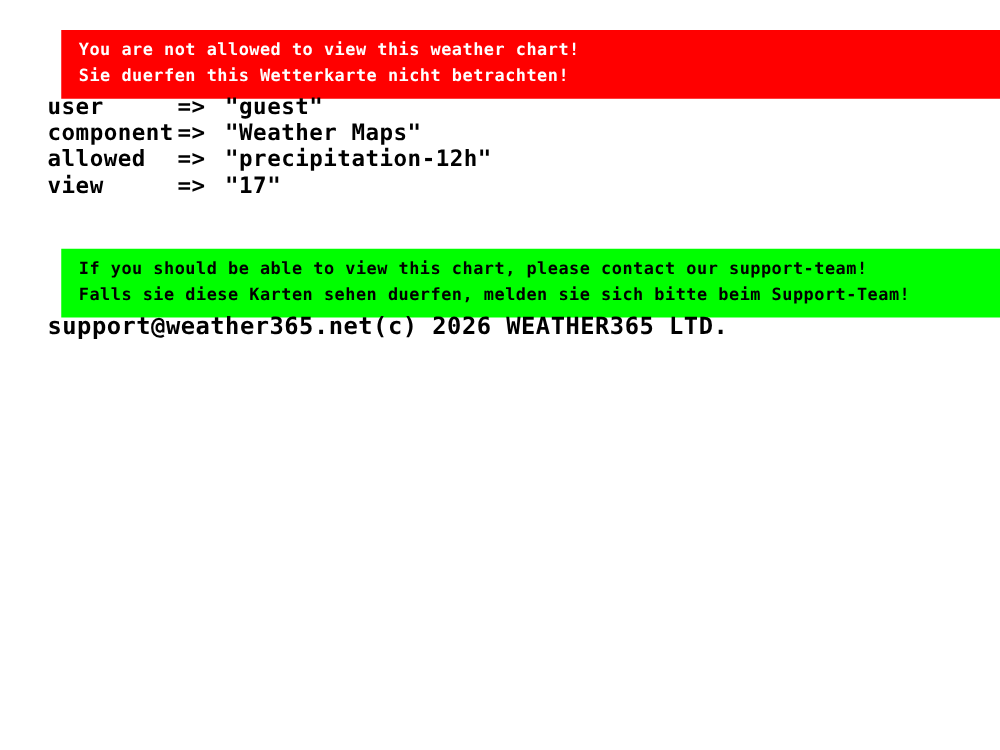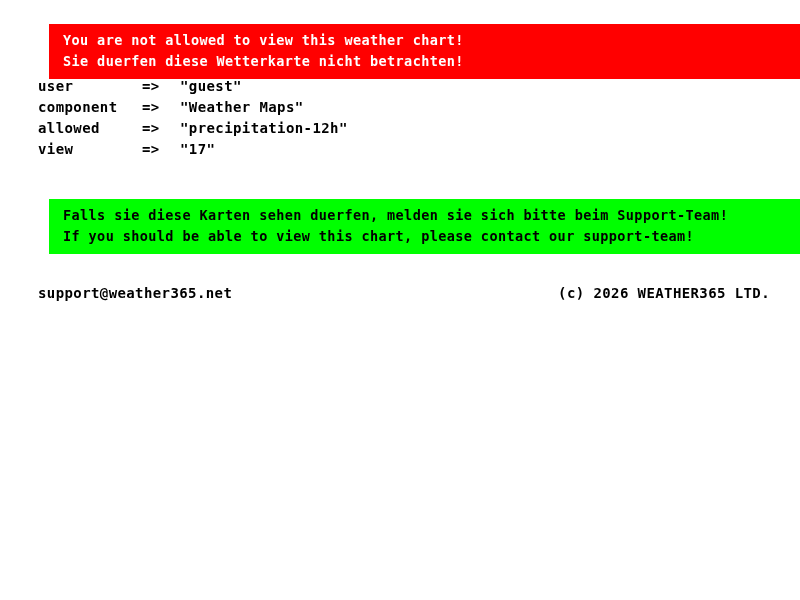--- a/index.html
+++ b/index.html
@@ -43,21 +43,21 @@
     color: #000000;
   }
   .banner .line {
     white-space: pre;
   }
   .params {
     position: absolute;
     left: 38px;
     top: 79px;
     border-collapse: collapse;
-    font-size: 14px;
+    font-size: 18px;
     font-weight: bold;
     letter-spacing: 0.4px;
   }
   .params td {
     padding: 0 0 7px 0;
     vertical-align: top;
     white-space: pre;
     line-height: 14px;
   }
   .params td.key {
@@ -67,44 +67,43 @@
   .params td.arrow {
     width: 38px;
     padding-left: 0;
   }
   .footer {
     position: absolute;
     left: 38px;
     top: 250px;
     width: 732px;
     display: flex;
-    justify-content: space-between;
+    justify-content: flex-start;
     align-items: baseline;
-    font-size: 14px;
+    font-size: 19px;
     font-weight: bold;
     letter-spacing: 0.4px;
-    margin-top: 35px;
   }
   .footer .email {
     white-space: pre;
     text-decoration: none;
     color: #000000;
   }
   .footer .copyright {
     white-space: pre;
   }
 </style>
 </head>
 <body>
 
 <div class="page">
 
   <div class="banner banner-error">
     <div class="line">You are not allowed to view this weather chart!</div>
-    <div class="line">Sie duerfen diese Wetterkarte nicht betrachten!</div>
+    <div class="line">Sie duerfen this Wetterkarte nicht betrachten!</div>
   </div>
 
   <table class="params">
     <tbody>
       <tr>
         <td class="key">user</td>
         <td class="arrow">=&gt;</td>
         <td class="value">"guest"</td>
       </tr>
       <tr>
@@ -119,22 +118,22 @@
       </tr>
       <tr>
         <td class="key">view</td>
         <td class="arrow">=&gt;</td>
         <td class="value">"17"</td>
       </tr>
     </tbody>
   </table>
 
   <div class="banner banner-info">
+    <div class="line">If you should be able to view this chart, please contact our support-team!</div>
     <div class="line">Falls sie diese Karten sehen duerfen, melden sie sich bitte beim Support-Team!</div>
-    <div class="line">If you should be able to view this chart, please contact our support-team!</div>
   </div>
 
   <div class="footer">
     <a class="email" href="#">support@weather365.net</a>
     <span class="copyright">(c) 2026 WEATHER365 LTD.</span>
   </div>
 
 </div>
 
 </body></html>

